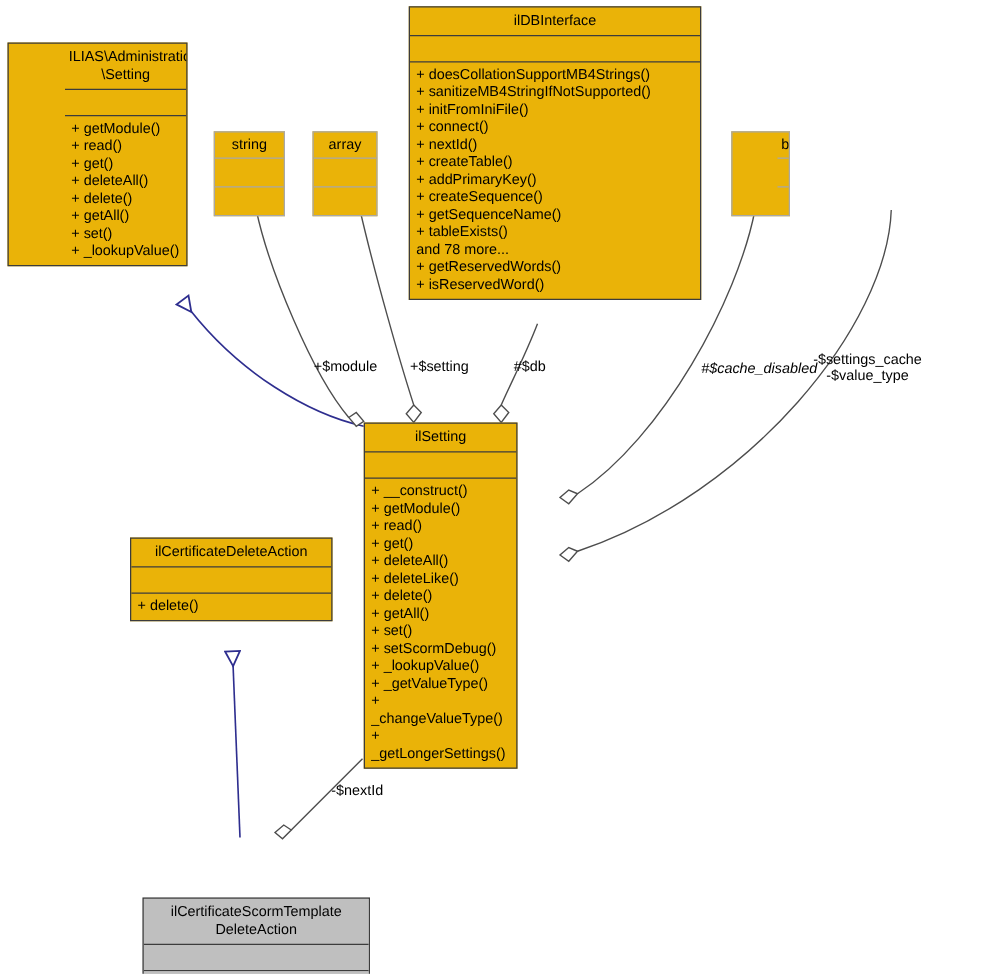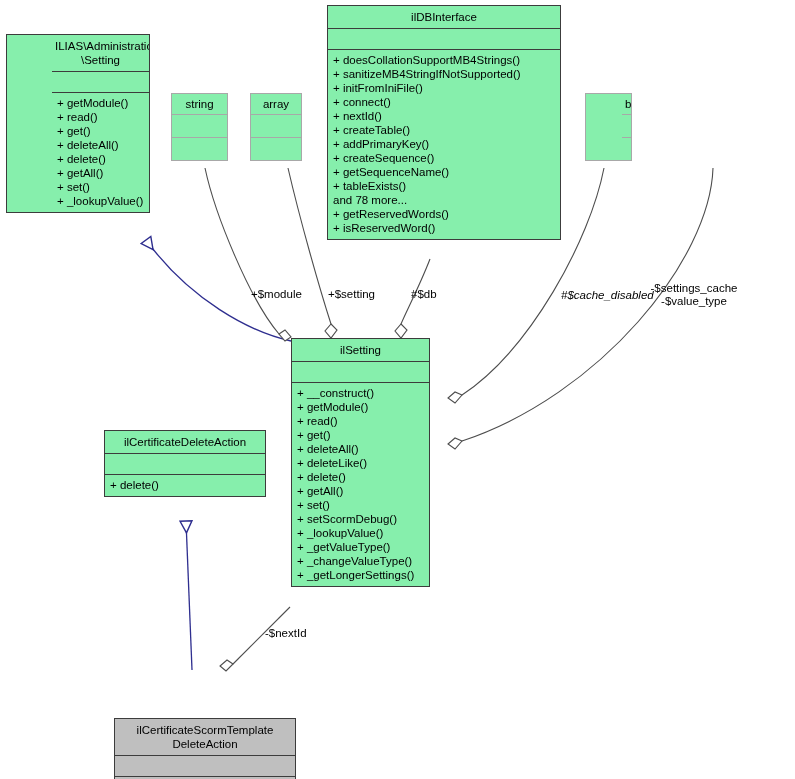--- a/index.html
+++ b/index.html
@@ -21,26 +21,27 @@
   #edges {
     position: absolute;
     left: 0;
     top: 0;
     width: 795px;
     height: 779px;
   }
   .uml-class {
     position: absolute;
     box-sizing: border-box;
-    background: #86efac;
+    background: #eab308;
     border: 1px solid #3c3c3c;
     overflow: hidden;
   }
   .uml-class.typebox {
     border: 1px solid #a8a8a8;
+    margin-top: 12px;
   }
   .uml-class.filled {
     background: #bfbfbf;
     margin-top: 48px;
   }
   .uml-class.filled .cls-title,
   .uml-class.filled .cls-attrs,
   .uml-class.filled .cls-ops {
     background: #bfbfbf;
   }
@@ -172,21 +173,21 @@
 + isReservedWord()</div>
   </div>
 
   <div class="uml-class typebox" style="left:585px; top:93px; width:47px;padding-left:36px;">
     <div class="cls-title">bool</div>
     <div class="cls-attrs"></div>
     <div class="cls-ops"></div>
   </div>
 
 
-  <div class="uml-class" style="left:291px; top:338px; width:139px;">
+  <div class="uml-class" style="left:291px; top:338px; width:123px;">
     <div class="cls-title">ilSetting</div>
     <div class="cls-attrs"></div>
     <div class="cls-ops">+ __construct()
 + getModule()
 + read()
 + get()
 + deleteAll()
 + deleteLike()
 + delete()
 + getAll()

